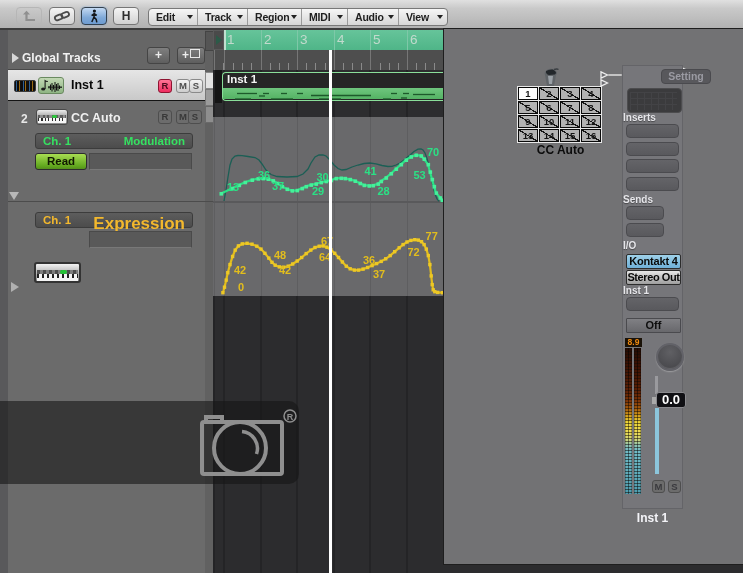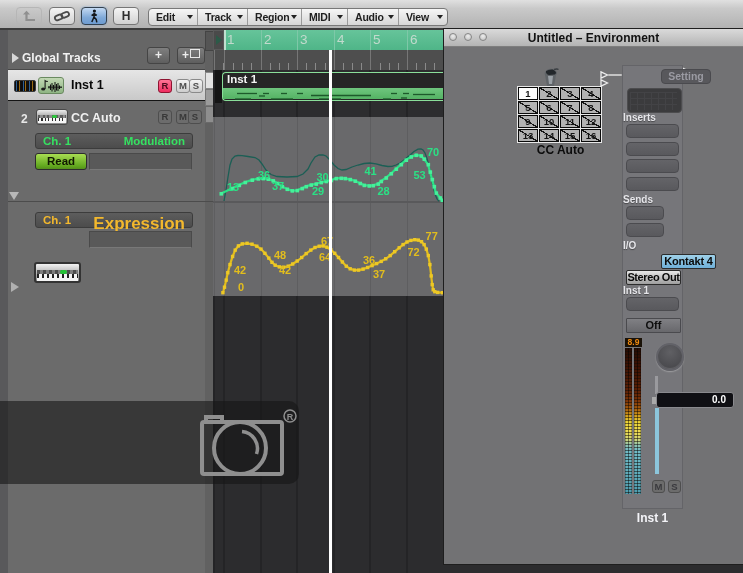--- a/index.html
+++ b/index.html
@@ -390,26 +390,20 @@
       <text x="200.5" y="138.7">72</text>
       <text x="218.7" y="123.4">77</text>
     </g>
   </svg>
 
   <div class="abs" style="left:116px;top:20px;width:2.5px;height:523px;background:#ffffff;"></div>
 </div>
 
 <div class="abs" style="left:443px;top:28px;width:300px;height:537px;border:1px solid #1e1e1e;border-right:none;box-sizing:border-box;background:#727274;">
 
-  <div class="abs" style="left:0;top:0;width:299px;height:17px;background:linear-gradient(#dadada,#b4b4b4);border-bottom:1px solid #7e7e7e;">
-    <div class="abs circ" style="left:5px;"></div>
-    <div class="abs circ" style="left:20px;"></div>
-    <div class="abs circ" style="left:35px;"></div>
-    <div class="abs b" style="left:0;top:2px;width:299px;text-align:center;font-size:12px;color:#111;">Untitled – Environment</div>
-  </div>
 
   <svg class="abs" style="left:96px;top:38px;" width="22" height="22" viewBox="0 0 22 22">
     <path d="M6 4 Q8 1 13 2 L16 4 Q18 6 16 8 L14 19 Q10 21 7 19 L5 8 Q4 5 6 4 Z" fill="#606468"></path>
     <path d="M6 4 Q9 2 13 2.5 L15.5 4.5 Q17 6 15 7.5 L9 8 Q5.5 7 6 4 Z" fill="#23272b"></path>
     <path d="M8 9 L13 9 L12 17 L9 17 Z" fill="#9aa0a6"></path>
     <path d="M14 2.5 Q17 1.5 18.5 2.5" stroke="#3a3e42" stroke-width="1.4" fill="none"></path>
   </svg>
 
   <div class="abs" style="left:74px;top:58px;">
     <div style="display:grid;grid-template-columns:repeat(4,20px);grid-auto-rows:13px;gap:1px;">
@@ -460,21 +454,21 @@
     <div class="abs slot" style="left:3px;top:76px;"></div>
     <div class="abs slot" style="left:3px;top:93px;"></div>
     <div class="abs slot" style="left:3px;top:111px;"></div>
 
     <div class="abs strip-lab" style="top:128px;">Sends</div>
     <div class="abs slot" style="left:3px;top:140px;width:38px;"></div>
     <div class="abs slot" style="left:3px;top:157px;width:38px;"></div>
 
     <div class="abs strip-lab" style="top:174px;">I/O</div>
     <div class="abs b" style="left:3px;top:188px;width:53px;height:13px;background:linear-gradient(#9ed0e8,#6fb0d8);border:1px solid #2c2c2c;
-       color:#0a0a0a;font-size:11px;text-align:center;line-height:13px;border-radius:2px;letter-spacing:-0.2px;margin-left:35px;">Kontakt 4</div>
+       color:#0a0a0a;font-size:11px;text-align:center;line-height:13px;border-radius:2px;letter-spacing:-0.2px;">Kontakt 4</div>
     <div class="abs b" style="left:3px;top:204px;width:53px;height:13px;background:linear-gradient(#e8e8e8,#9e9e9e);border:1px solid #2c2c2c;
        color:#0a0a0a;font-size:11px;text-align:center;line-height:13px;border-radius:2px;letter-spacing:-0.4px;">Stereo Out</div>
     <div class="abs strip-lab" style="top:219px;">Inst 1</div>
     <div class="abs slot" style="left:3px;top:231px;"></div>
     <div class="abs b" style="left:3px;top:252px;width:53px;height:13px;border-radius:1px;background:linear-gradient(#808084,#68686c);border:1px solid #4a4a4e;
        color:#0e0e0e;font-size:11px;text-align:center;line-height:13px;">Off</div>
 
     <div class="abs b" style="left:2px;top:272px;width:17px;height:9px;background:#1a1208;color:#f08a10;font-size:8.5px;line-height:9px;text-align:center;">8.9</div>
 
     <div class="abs meterbar" style="left:2px;top:282px;"></div>
@@ -482,21 +476,21 @@
 
     <div class="abs" style="left:33px;top:277px;width:28px;height:28px;border-radius:50%;
        background:radial-gradient(circle at 50% 30%, #606064, #4a4a4e 75%, #525256);border:2px solid #626268;box-sizing:border-box;
        box-shadow:0 1px 1.5px rgba(255,255,255,0.3), inset 0 -1px 1px rgba(255,255,255,0.15);"></div>
 
     <div class="abs" style="left:32px;top:310px;width:3px;height:18px;background:#9a9a9e;"></div>
     <div class="abs" style="left:32px;top:342px;width:4px;height:66px;background:#8cc6dc;"></div>
 
     <div class="abs" style="left:29px;top:331px;width:4px;height:7px;background:#aaa;"></div>
     <div class="abs b" style="left:33px;top:326px;width:28px;height:14px;background:#101014;border:1px solid #8a8a8e;border-radius:3px;
-       color:#fff;font-size:10px;text-align:center;line-height:14px;padding-left:48px;">0.0</div>
+       color:#fff;font-size:13px;text-align:center;line-height:14px;">0.0</div>
 
     <div class="abs b rms-d" style="left:29px;top:414px;width:11px;height:11px;line-height:11px;border-radius:3px;color:#3a3a3e;">M</div>
     <div class="abs b rms-d" style="left:45px;top:414px;width:11px;height:11px;line-height:11px;border-radius:3px;color:#3a3a3e;">S</div>
   </div>
   <div class="abs b" style="left:178px;top:482px;width:61px;text-align:center;font-size:12px;color:#f4f4f8;">Inst 1</div>
 </div>
 <style>
  .circ{top:4px;width:8px;height:8px;border-radius:50%;border:1px solid #868686;background:radial-gradient(circle at 50% 35%,#ededed,#bdbdbd);box-sizing:border-box;}
  .cell{width:20px;height:13px;background:#b2b2b2;border:1px solid #0a0a0a;outline:1px solid #e8e8e8;
    font-size:9.5px;font-weight:bold;color:#141414;text-align:center;line-height:12px;box-sizing:border-box;position:relative;overflow:hidden;}

